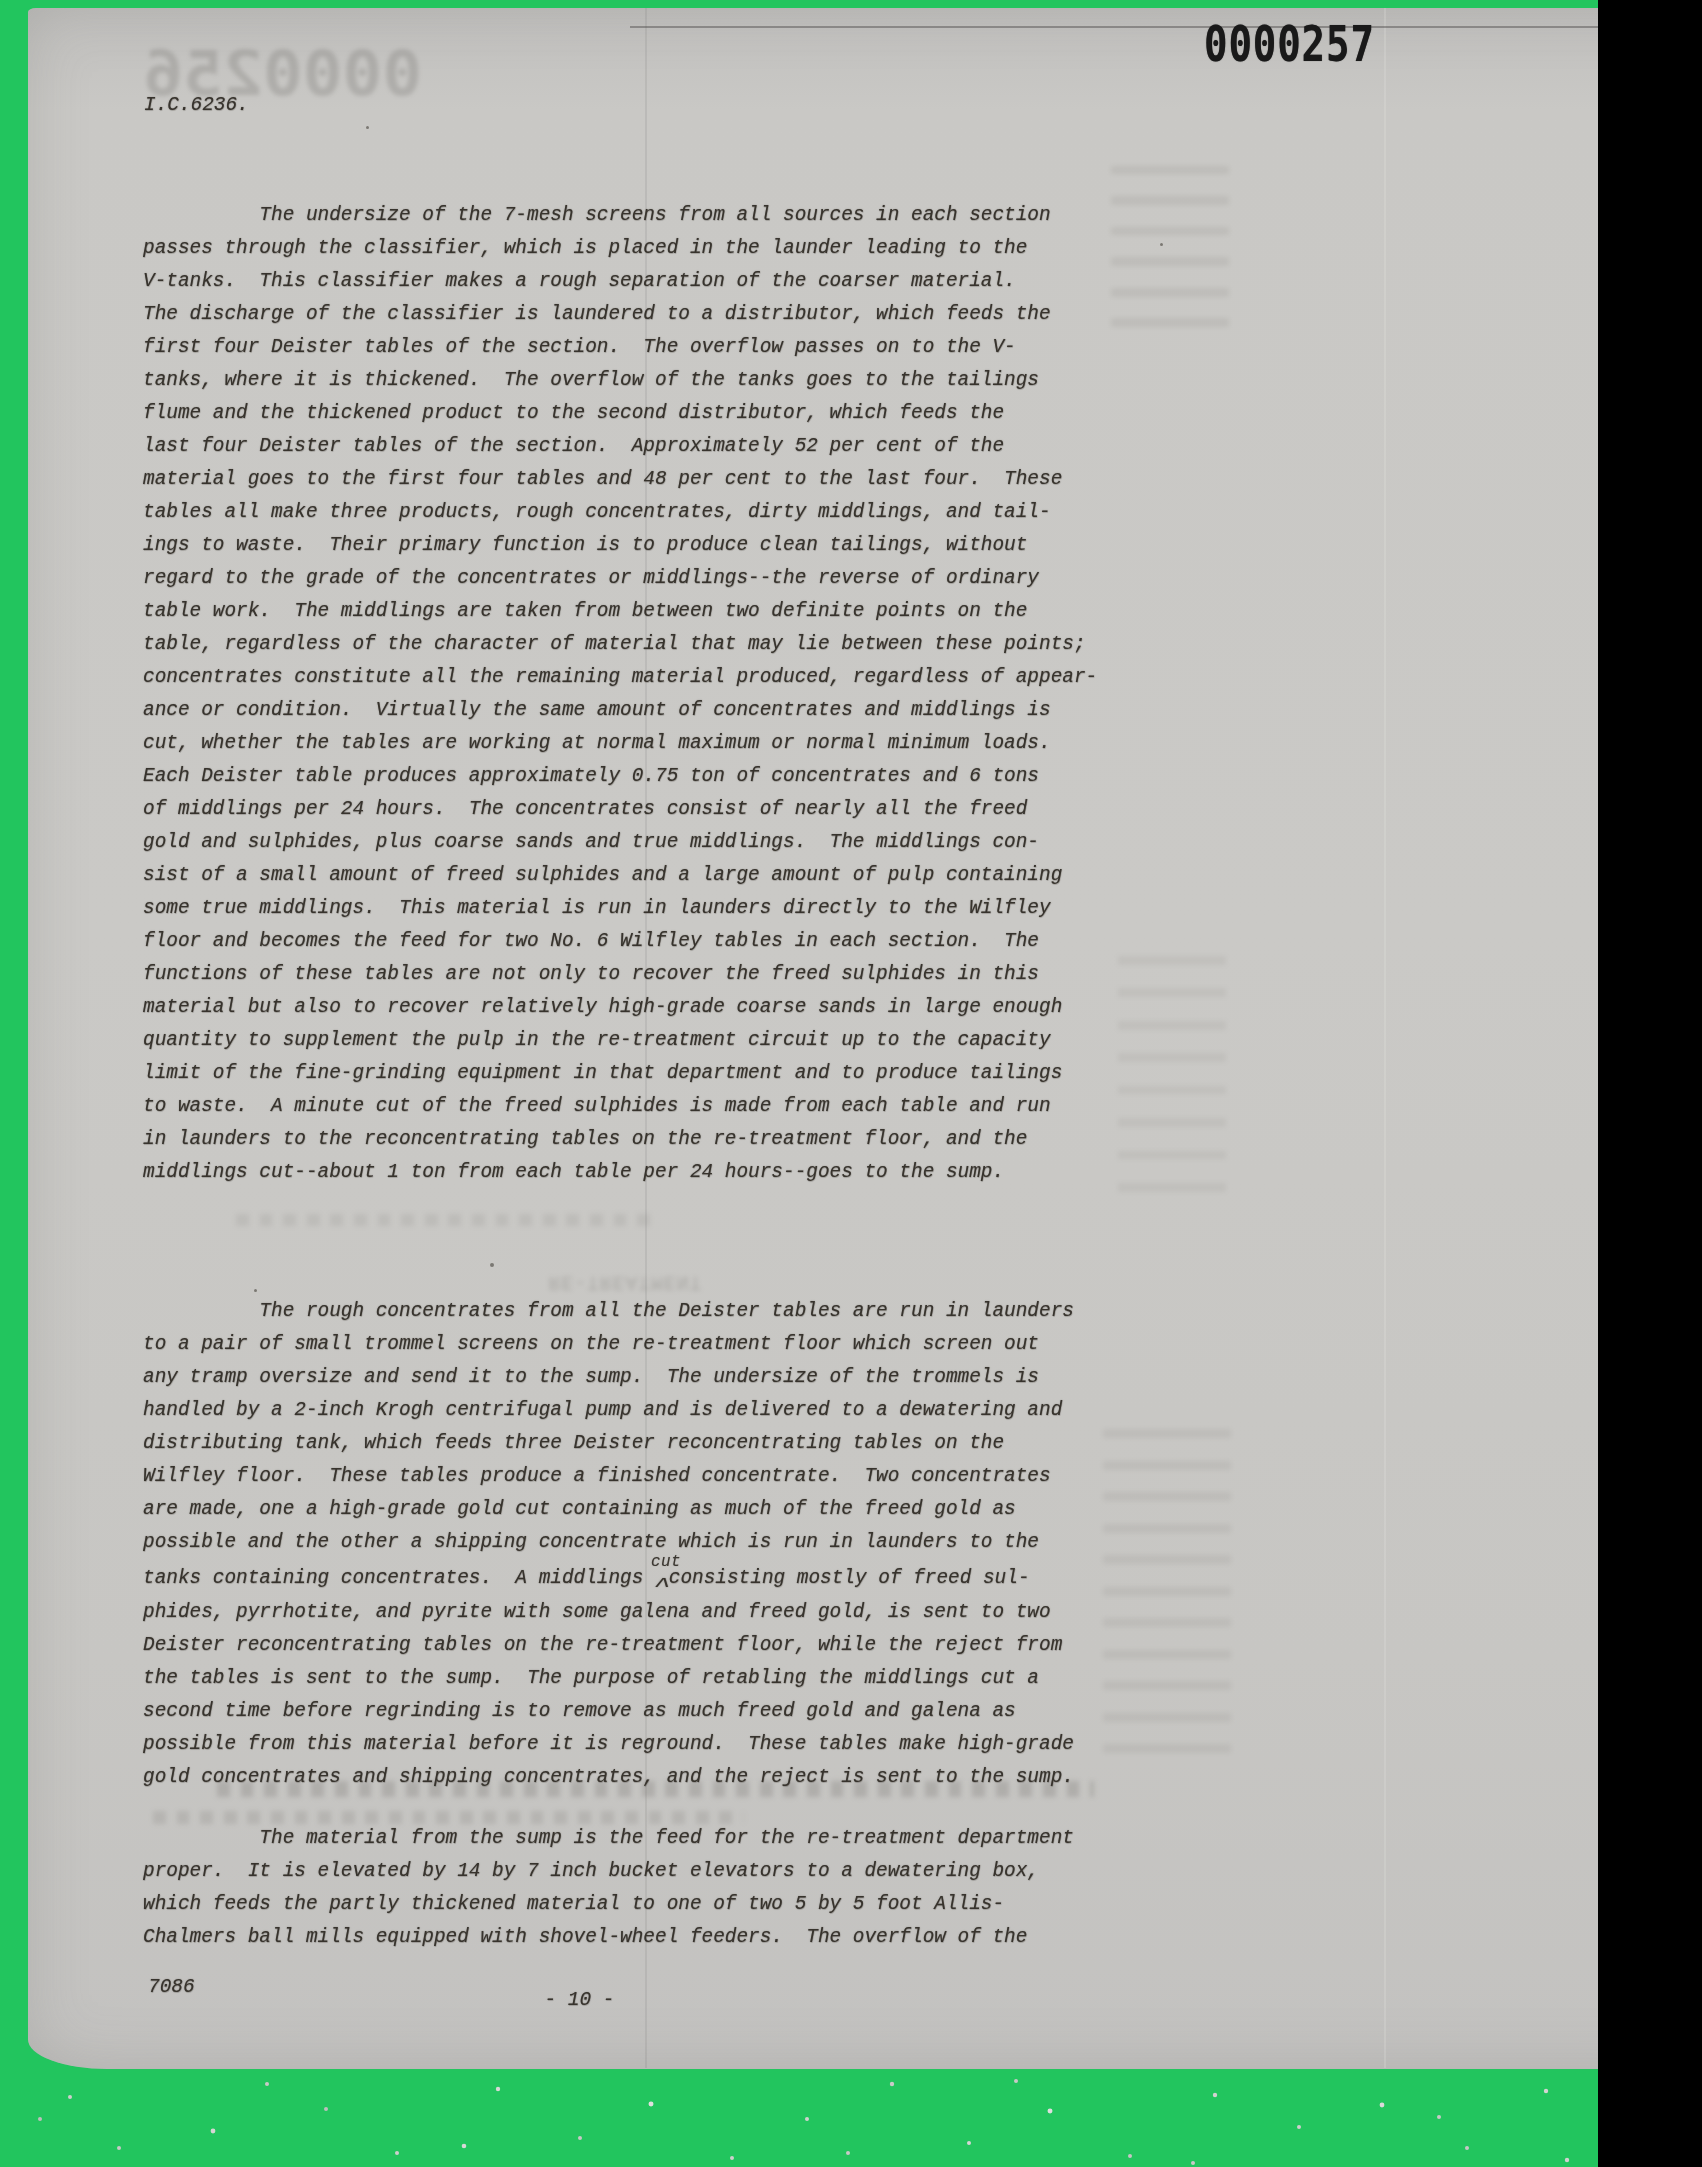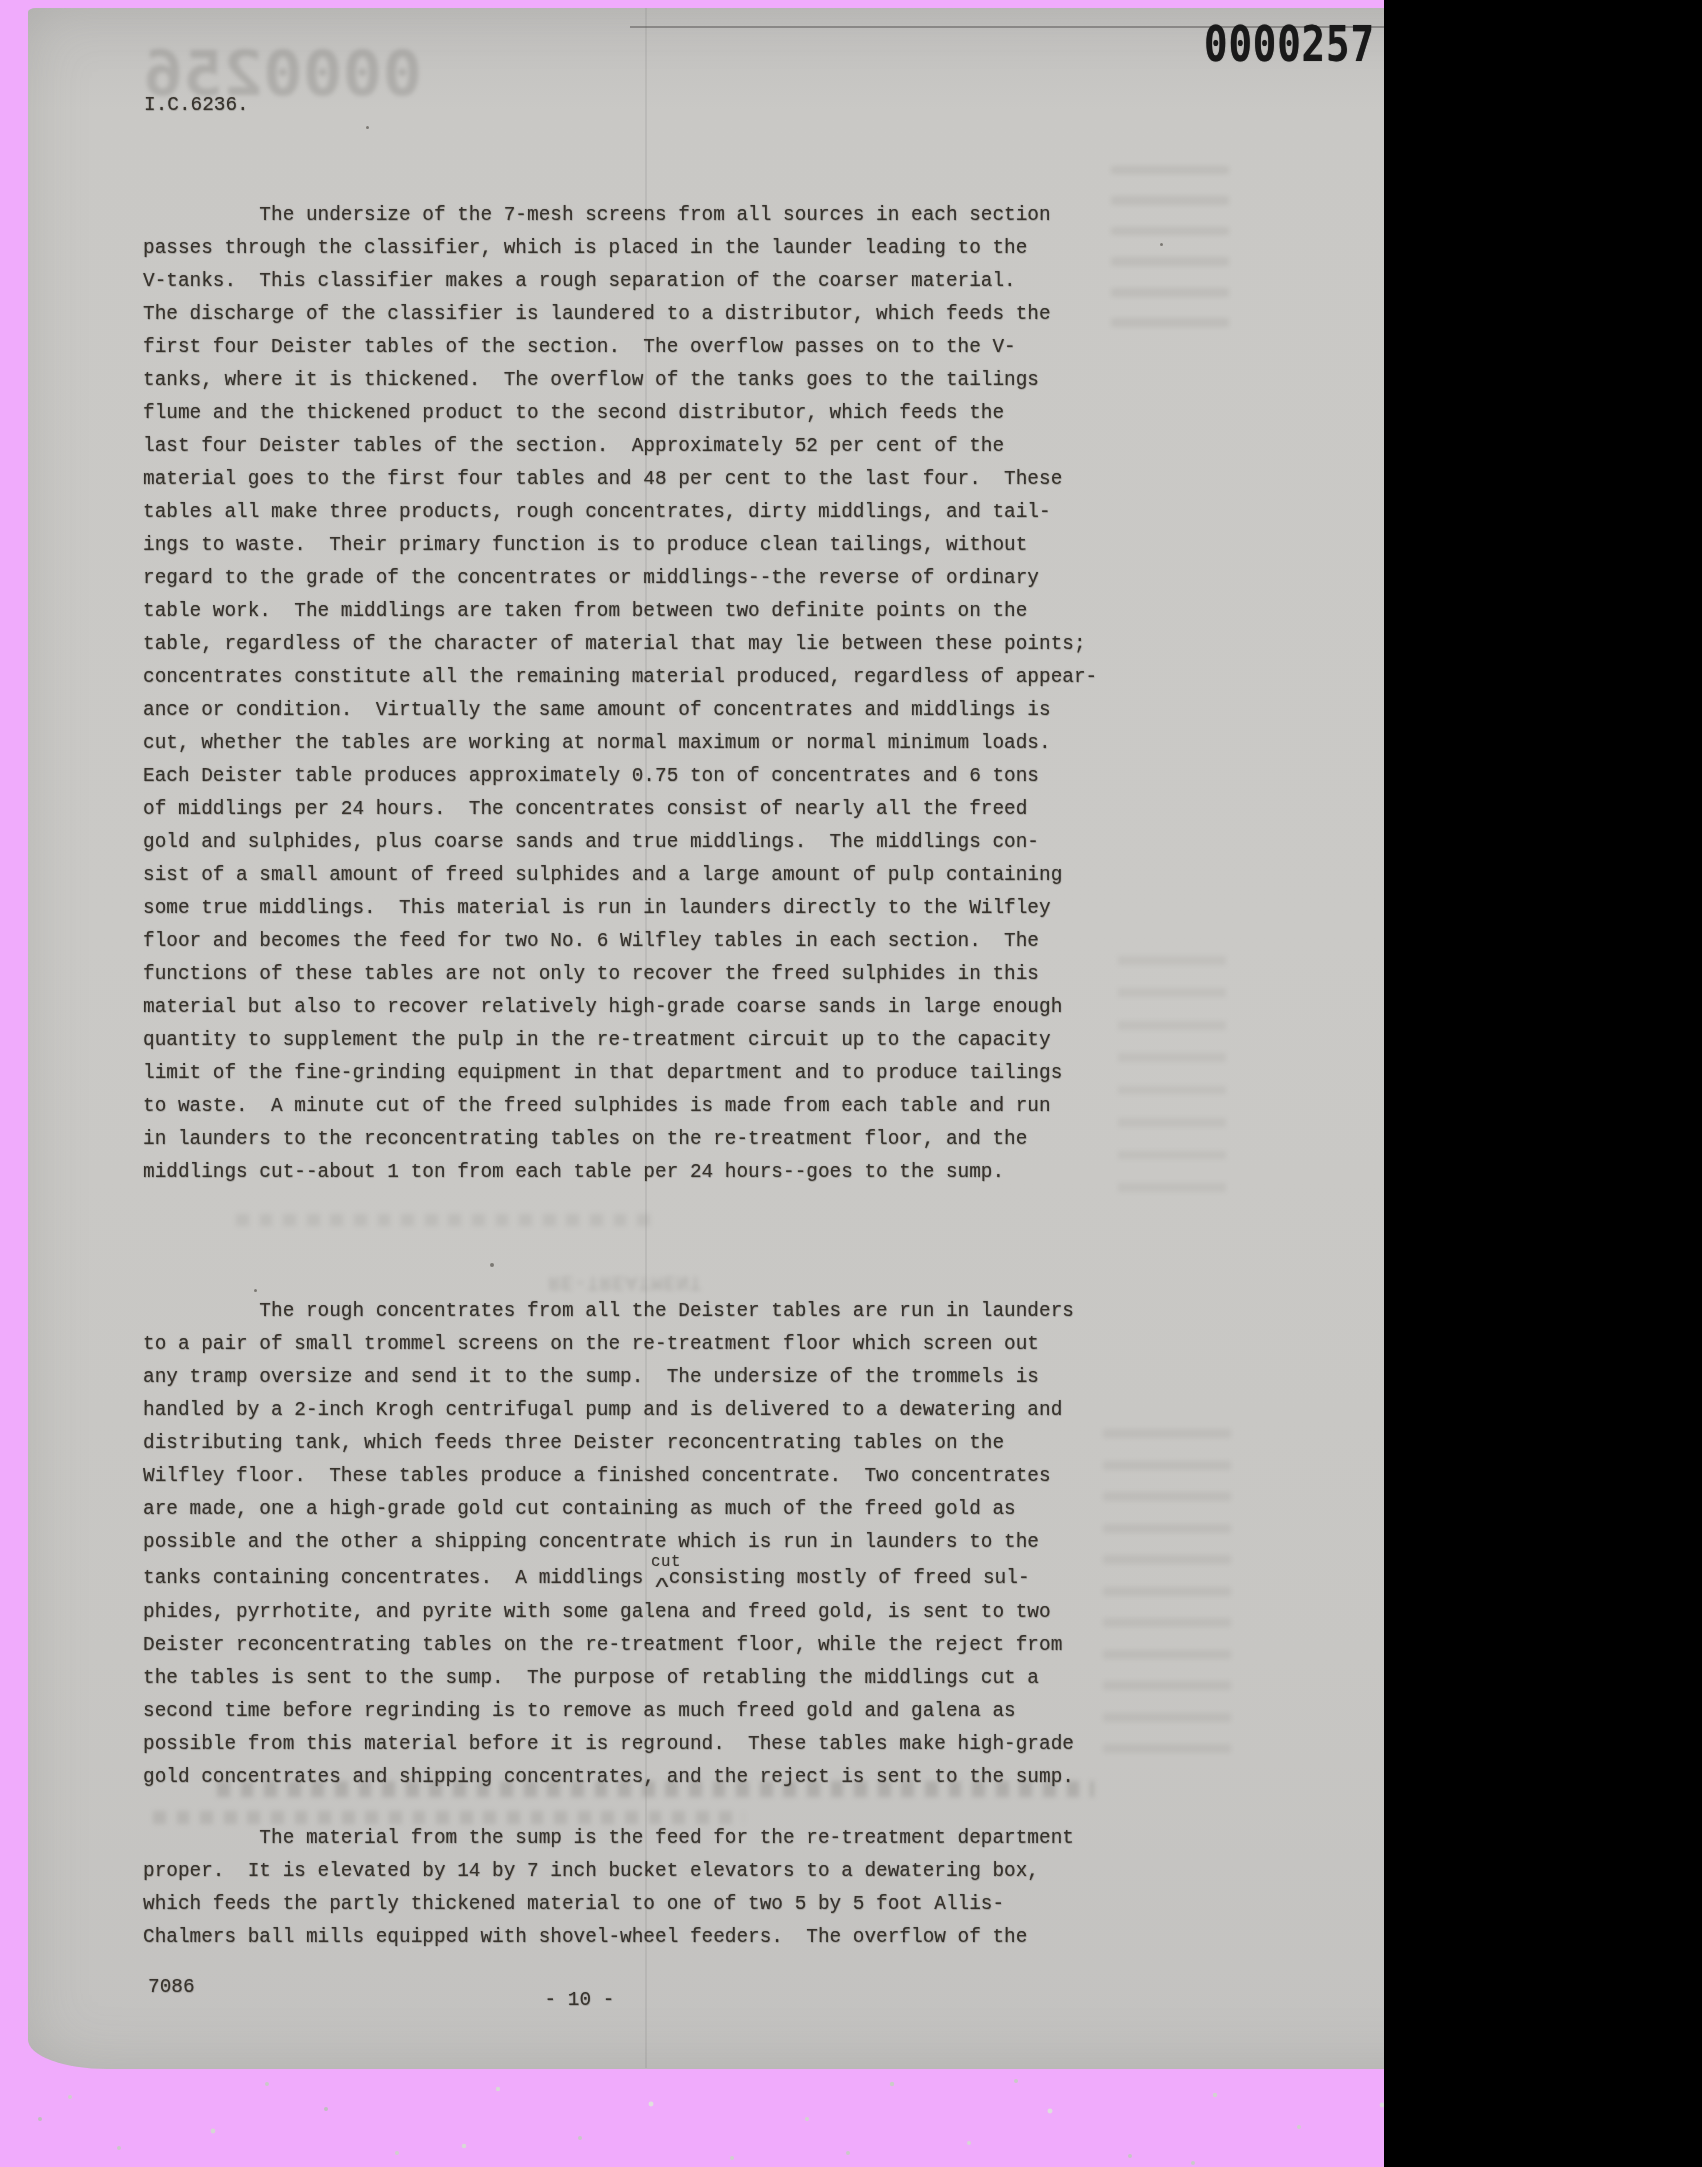--- a/index.html
+++ b/index.html
@@ -1,33 +1,34 @@
 <!DOCTYPE html>
 <html><head>
 <meta charset="utf-8">
 <style>
   html,body{margin:0;padding:0;background:#000;}
   .canvas{
-    position:relative;width:1384px;height:2167px;overflow:hidden;
-    background:#f0abfc;
+    position:relative;width:1598px;height:2167px;overflow:hidden;
+    background:#22c55e;
     font-family:"Liberation Mono","DejaVu Sans Mono",monospace;
   }
   .paper{
     position:absolute;left:27.6px;top:7.9px;width:1655px;height:2061px;
     background:linear-gradient(180deg,#c1c0be 0%,#c9c8c5 5%,#cac9c6 45%,#c7c6c3 80%,#c3c2c0 100%);
     border-bottom-left-radius:79px 29.6px;
     border-bottom-right-radius:49px 17.7px;
     border-top-left-radius:7.9px 3.9px;
     box-shadow:inset 0 0 59px rgba(120,118,114,.25);
   }
   .tw{
     position:absolute;white-space:pre;
     font-size:19.4px;line-height:33px;letter-spacing:0;
     color:#37332d;
     text-shadow:0 0 1.2px rgba(55,50,42,.55), 0.5px 0.5px 0 rgba(55,50,42,.18);
+    font-style:italic;
   }
   .docid{left:144px;top:89px;}
   .p1{left:143px;top:199px;}
   .heading-wrap{left:143px;top:1227px;width:965px;text-align:center;white-space:normal;}
   .heading-inner{
     display:inline-block;border-bottom:3px solid rgba(50,47,42,.85);padding:0 2px 3px 2px;
     box-shadow:0 5.9px 0 -2px rgba(85,80,73,.3);
   }
   .p2a{left:143px;top:1295px;}
   .p2line{left:143px;top:1562px;}

